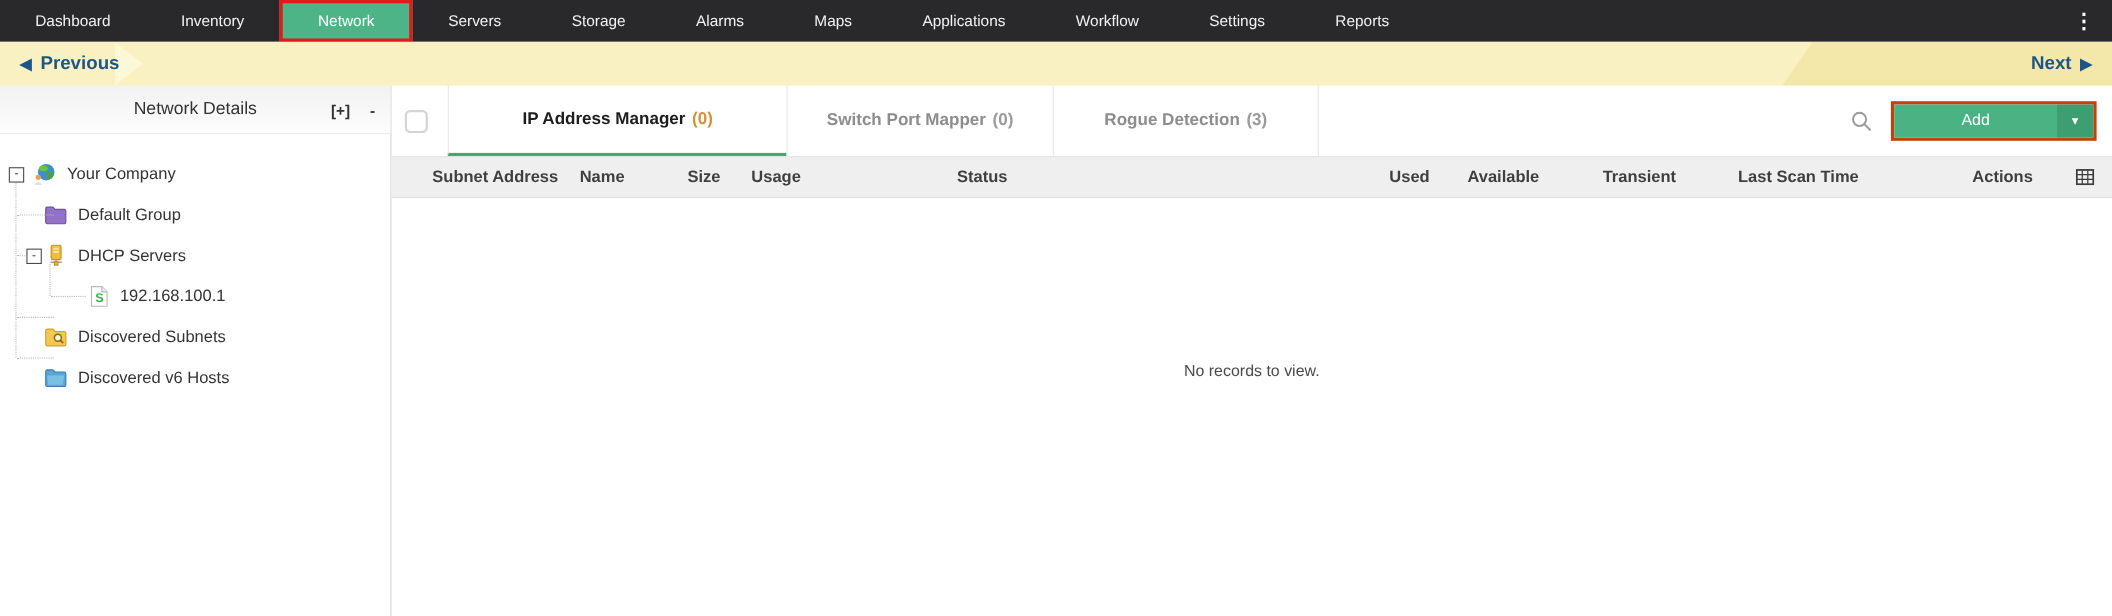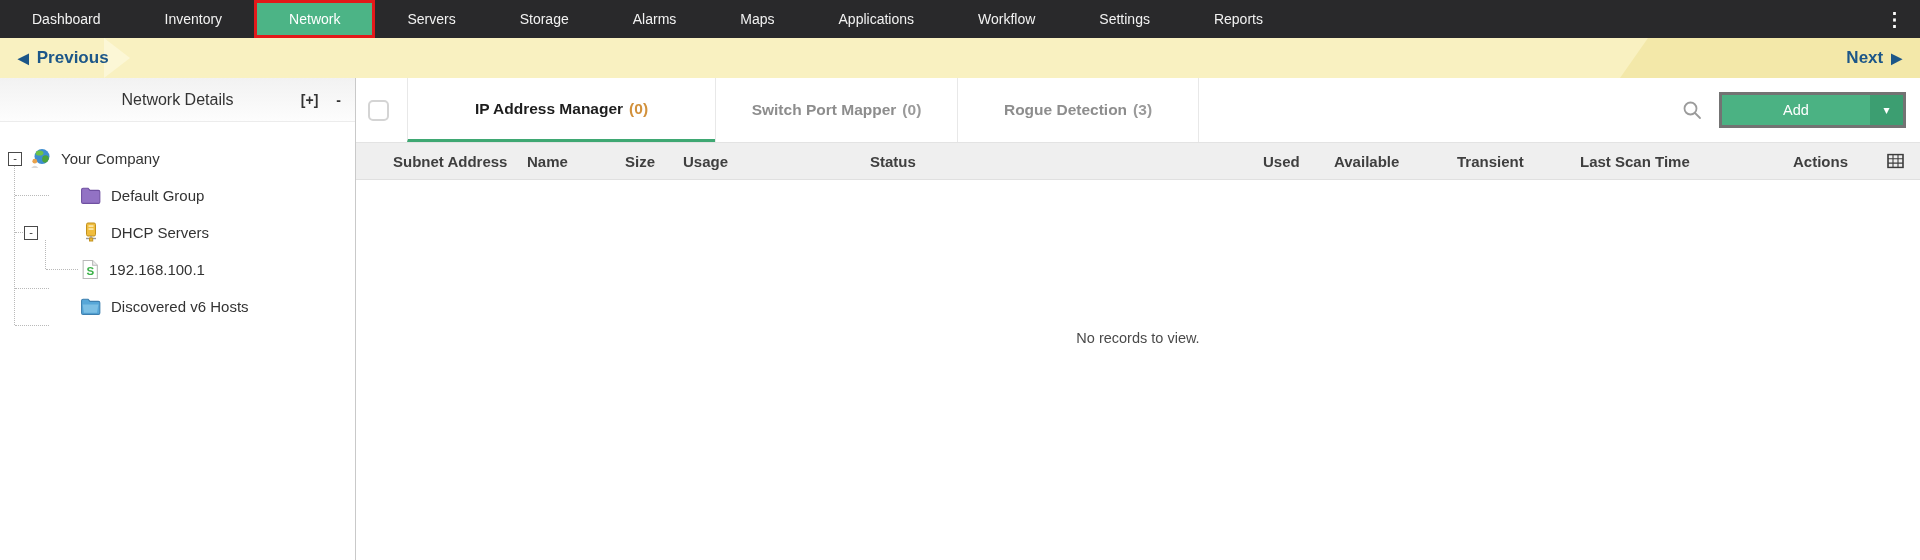--- a/index.html
+++ b/index.html
@@ -36,21 +36,21 @@
             text-align:center; font-size:16px; color:#333; }
   .sidebar-controls { position:absolute; right:14px; top:50%; transform:translateY(-50%);
             display:flex; gap:18px; align-items:center; }
   .sidebar-controls span { font-size:14px; color:#333; cursor:pointer; font-weight:bold; }
 
   .tree { position:relative; padding-top:18px; }
   .tree-row { position:relative; height:37px; display:flex; align-items:center;
               cursor:pointer; font-size:15px; color:#333; }
   .tree-row .icon { flex:0 0 auto; display:flex; }
   .tree-row .lbl { margin-left:10px; }
-  .pad0 { padding-left:30px; } .pad1 { padding-left:80px; } .pad2 { padding-left:82px; }
+  .pad0 { padding-left:30px; } .pad1 { padding-left:40px; } .pad2 { padding-left:82px; }
   .expander { position:absolute; width:14px; height:14px; border:1px solid #4a4a4a;
               background:#fff; font-size:11px; line-height:11px; text-align:center;
               color:#333; z-index:2; cursor:pointer; }
   .exp-root { left:8px; } .exp-l1 { left:24px; }
   .connector { position:absolute; border-color:#b9b9b9; z-index:1; }
   .c-v { border-left:1px dotted #b9b9b9; width:0; }
   .c-h { border-top:1px dotted #b9b9b9; height:0; }
 
   
   .main { flex:1; position:relative; background:#fff; min-width:0; }
@@ -63,21 +63,21 @@
          border-left:1px solid #e8e8e8; font-size:15.5px; color:#8d8d8d;
          cursor:pointer; white-space:nowrap;font-weight:bold; }
   .tab.t1 { width:308px; } .tab.t2 { width:242px; } .tab.t3 { width:242px; border-right:1px solid #e8e8e8; }
   .tab.active { color:#1d1d1d; font-weight:bold; border-bottom:3px solid #3fa873; }
   .tab .count { color:#9a9a9a; }
   .tab.active .count { color:#d2913c; font-weight:bold; }
 
   .tab-actions { position:absolute; right:14px; top:50%; transform:translateY(-50%);
                  display:flex; align-items:center; gap:16px; }
   .search-btn { display:flex; cursor:pointer; }
-  .add-btn { display:flex; border:3px solid #737373; cursor:pointer; }
+  .add-btn { display:flex; border:3px solid #c2410c; cursor:pointer; }
   .add-main { width:148px; height:30px; background:#4bb283; color:#fff; font-size:14.5px;
               display:flex; align-items:center; justify-content:center; }
   .add-caret { width:33px; height:30px; background:#3c9e71; color:#fff; font-size:12px;
                display:flex; align-items:center; justify-content:center; }
 
   .table-header { position:relative; height:38px; background:#efefef;
                   border-top:1px solid #e3e3e3; border-bottom:1px solid #e0e0e0; }
   .th { position:absolute; top:50%; transform:translateY(-50%); font-size:15px;
         font-weight:bold; color:#3f3f3f; cursor:pointer; white-space:nowrap; }
   .th.c0{left:37px;} .th.c1{left:171px;} .th.c2{left:269px;} .th.c3{left:327px;}
@@ -189,20 +189,30 @@
         <span class="icon">
           <svg width="17" height="21" viewBox="0 0 16 20">
             <path d="M1 1.5h9l4.5 4.5v12.5H1z" fill="#fff" stroke="#b8b8b8"></path>
             <path d="M10 1.5v4.5h4.5" fill="#ededed" stroke="#b8b8b8"></path>
             <text x="4.2" y="15" font-size="11" font-weight="bold" fill="#3db24a">S</text>
           </svg>
         </span>
         <span class="lbl">192.168.100.1</span>
       </div>
 
+      <div class="tree-row pad1">
+        <span class="icon">
+          <svg width="21" height="19" viewBox="0 0 20 18">
+            <path d="M1.5 3.5c0-.8.6-1.4 1.4-1.4h4.8l1.8 2h8c.8 0 1.4.6 1.4 1.4v9.6c0 .8-.6 1.4-1.4 1.4H2.9c-.8 0-1.4-.6-1.4-1.4z" fill="#f3c84f" stroke="#cfa02e"></path>
+            <circle cx="12" cy="9.5" r="3" fill="#fdf6e0" stroke="#8a6a14" stroke-width="1.3"></circle>
+            <line x1="14.2" y1="11.7" x2="16.6" y2="14.1" stroke="#8a6a14" stroke-width="1.6"></line>
+          </svg>
+        </span>
+        <span class="lbl">Discovered Subnets</span>
+      </div>
 
       <div class="tree-row pad1">
         <span class="icon">
           <svg width="21" height="19" viewBox="0 0 20 18">
             <path d="M1.5 3.5c0-.8.6-1.4 1.4-1.4h4.8l1.8 2h8c.8 0 1.4.6 1.4 1.4v9.6c0 .8-.6 1.4-1.4 1.4H2.9c-.8 0-1.4-.6-1.4-1.4z" fill="#57a7d8" stroke="#3d7fae"></path>
             <path d="M2.5 7h15l-1.3 8H3.8z" fill="#7cbfe4"></path>
           </svg>
         </span>
         <span class="lbl">Discovered v6 Hosts</span>
       </div>

